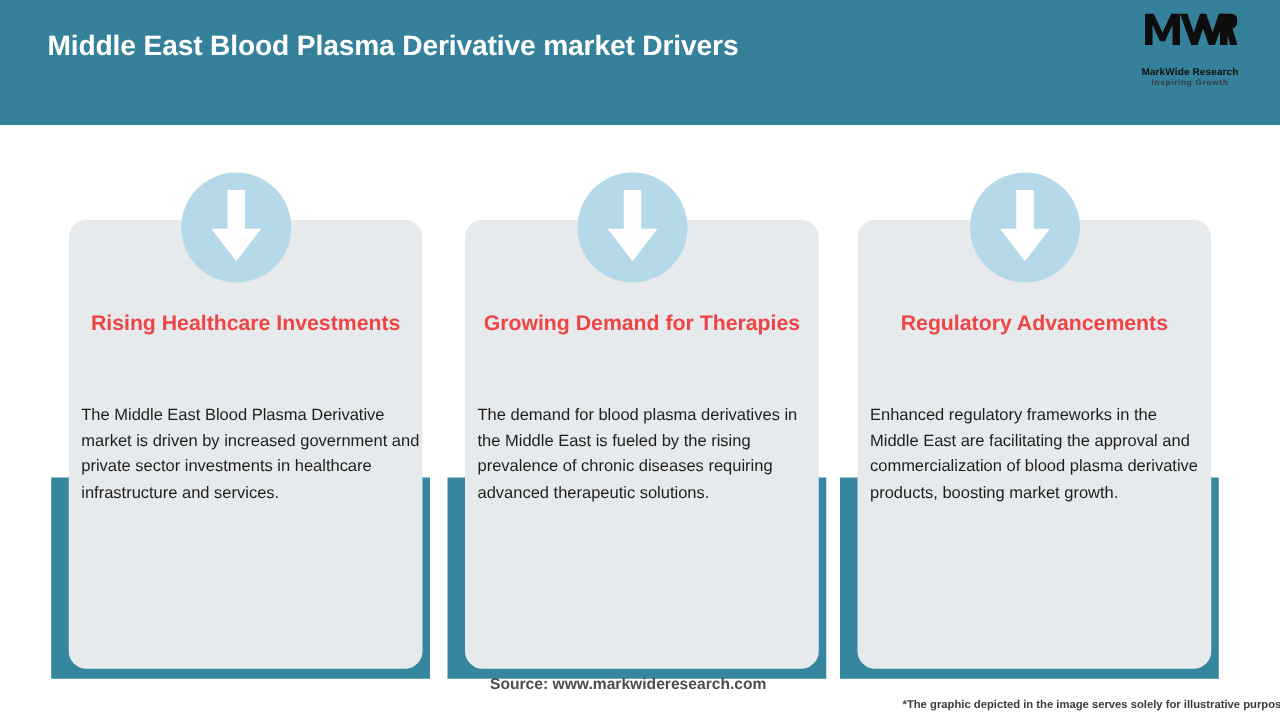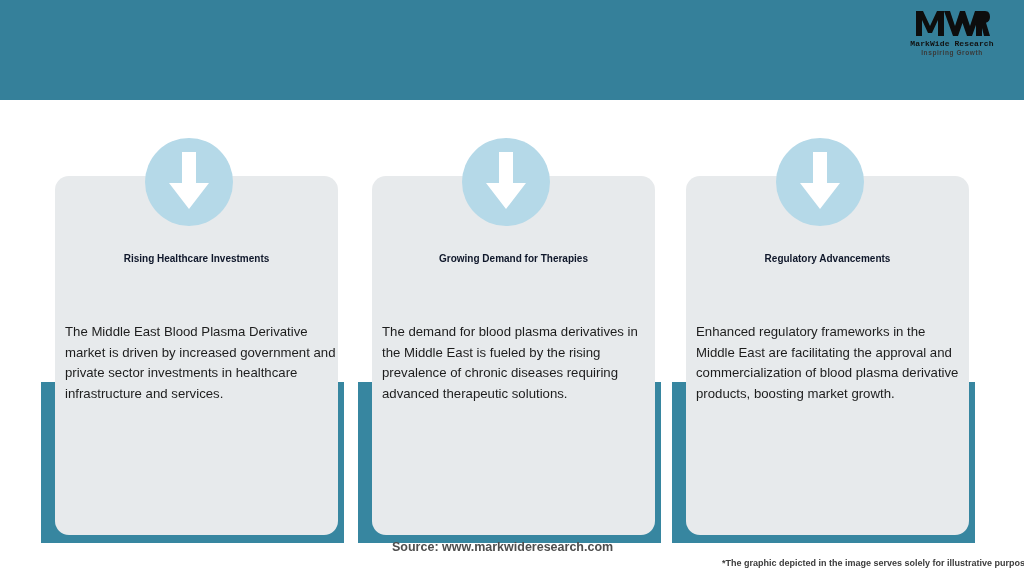--- a/index.html
+++ b/index.html
@@ -49,23 +49,22 @@
     display: block;
     height: 30px;
     line-height: 30px;
   }
   .logo-name {
     display: block;
     font-size: 8px;
     font-weight: bold;
     color: #111111;
     letter-spacing: 0.1px;
-    margin-top: 1px;
-    white-space: nowrap;
-    font-family: Liberation Mono, monospace;
+    margin-top: 15px;
+    white-space: nowrap;
   }
   .logo-tag {
     display: block;
     font-size: 6.5px;
     font-weight: bold;
     color: #3a3a3a;
     letter-spacing: 0.6px;
     margin-top: 1px;
     white-space: nowrap;
   }
@@ -124,23 +123,23 @@
     left: 23px;
     top: 14px;
   }
 
   .card-heading {
     position: absolute;
     left: 14px;
     top: 148px;
     width: 283px;
     text-align: center;
-    font-size: 10px;
-    font-weight: bold;
-    color: #0f172a;
+    font-size: 17px;
+    font-weight: bold;
+    color: #ef4444;
     line-height: 22px;
     padding: 0 12px;
     box-sizing: border-box;
   }
 
   .card-body {
     position: absolute;
     left: 14px;
     top: 222px;
     width: 283px;
@@ -169,20 +168,21 @@
     font-size: 9px;
     font-weight: bold;
     color: #3c3c3c;
     white-space: nowrap;
   }
 </style>
 </head>
 <body>
 
 <div class="header">
+  <div class="header-title">Middle East Blood Plasma Derivative market Drivers</div>
 
   <div class="logo">
     <span class="logo-mark">
       <svg width="76" height="30" viewBox="0 0 76 30" xmlns="http://www.w3.org/2000/svg">
         <g fill="#0d0d0d">
           <path d="M2 28 L2 3 L9 3 L16 18 L23 3 L30 3 L30 28 L24 28 L24 12 L18 25 L14 25 L8 12 L8 28 Z"></path>
           <path d="M30 3 L36 3 L41 18 L46 3 L51 3 L56 18 L61 3 L67 3 L58 28 L53 28 L48.5 15 L44 28 L39 28 Z"></path>
           <path d="M62 28 L62 3 L71 3 C75 3 76 6 76 9 C76 12 74.5 14 72 14.8 L76 28 L70 28 L67 16 L68 16 L68 28 Z"></path>
         </g>
       </svg>

